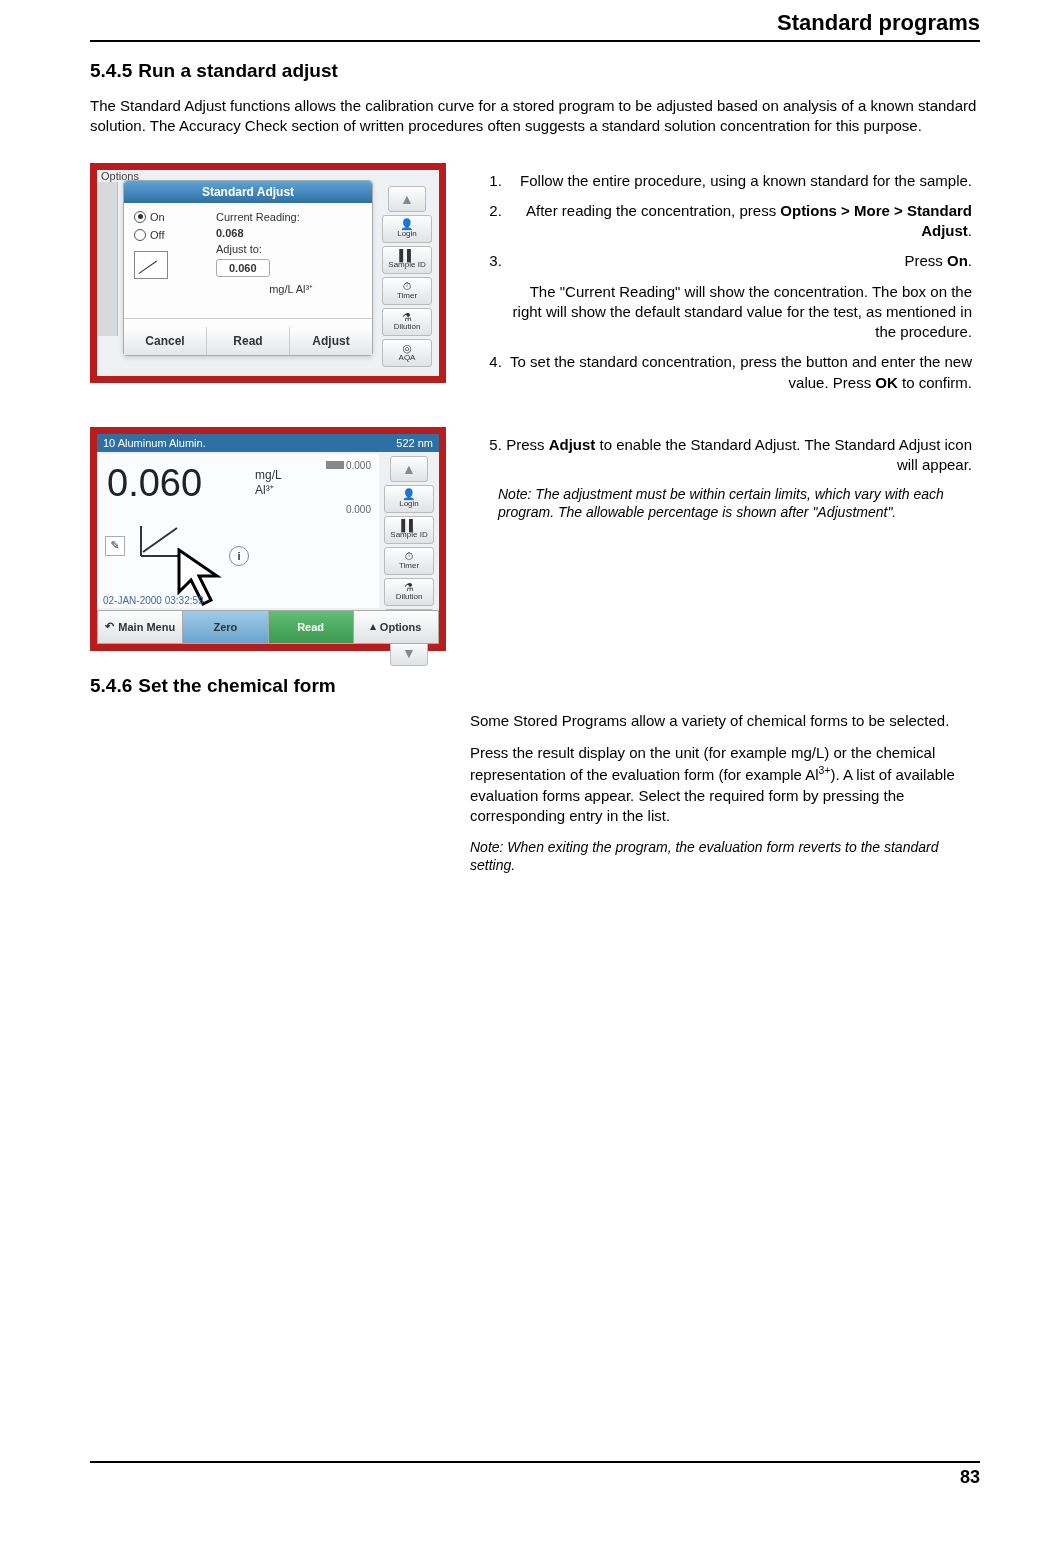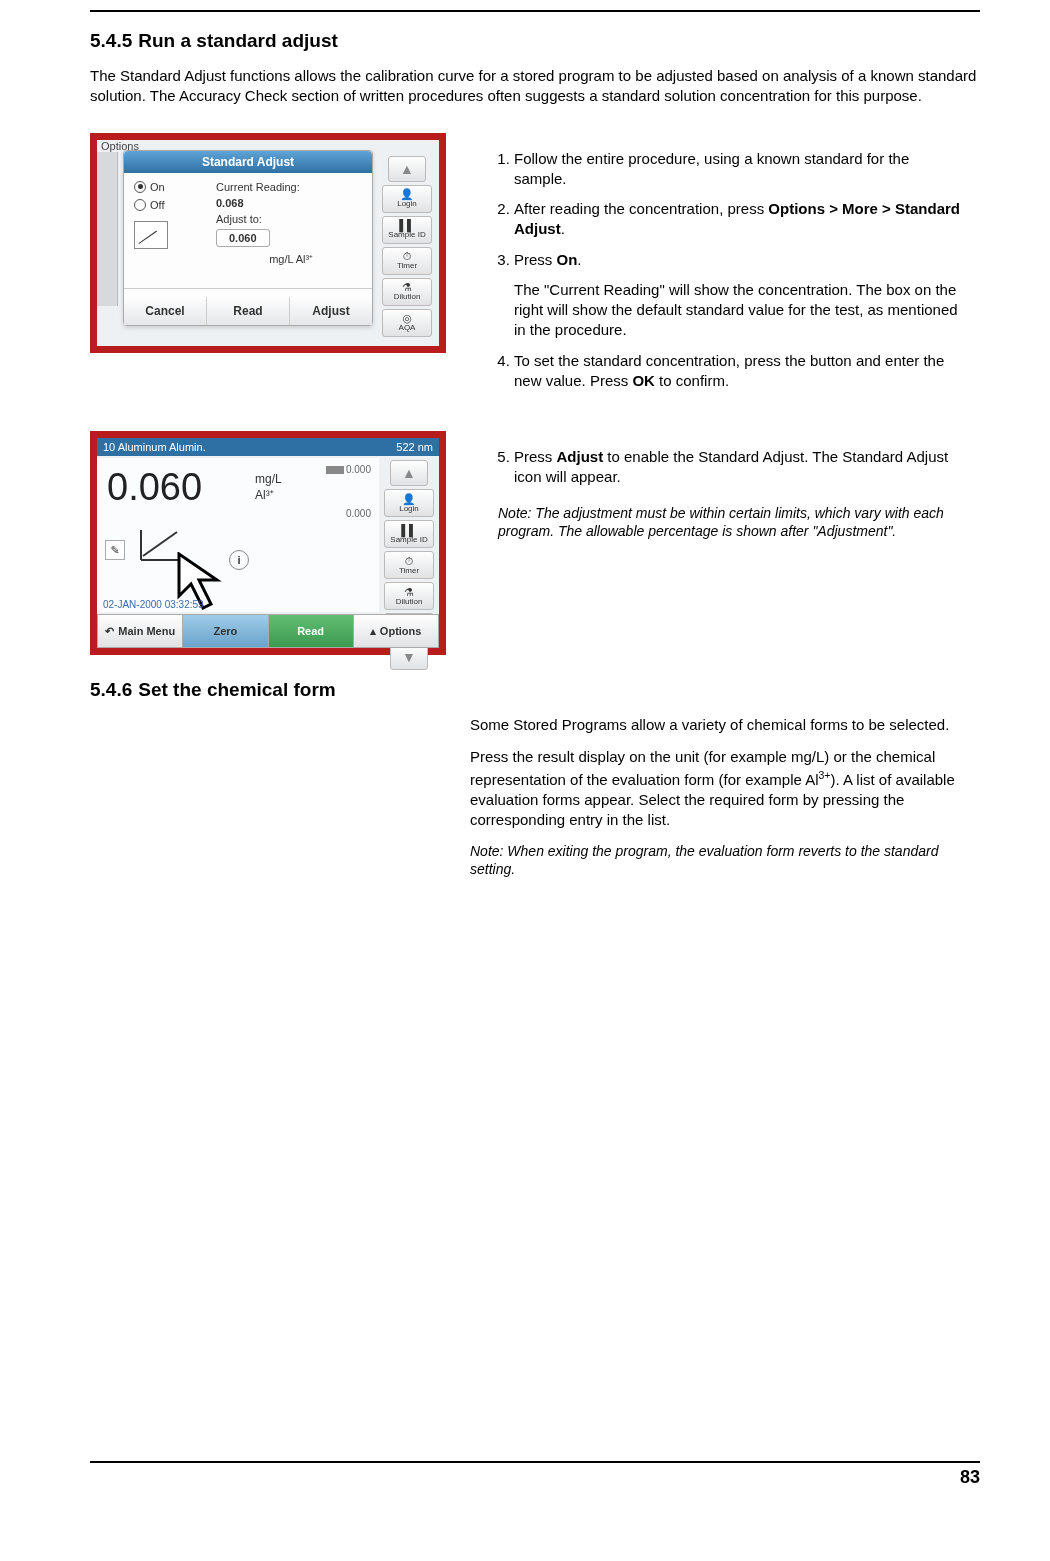--- a/index.html
+++ b/index.html
@@ -44,22 +44,23 @@
     gap: 24px;
     margin-bottom: 24px;
   }
   .thumb-col {
     flex: 0 0 356px;
   }
   .text-col {
     flex: 1;
   }
   ol.steps {
-    margin: 16px;
+    margin: 8px;
     padding-left: 28px;
+    text-align: right;
   }
   ol.steps li {
     margin-bottom: 10px;
     line-height: 1.35;
   }
   ol.steps li .after {
     display: block;
     margin-top: 10px;
   }
   .note {
@@ -195,20 +196,21 @@
     left: 90px; right: 70px;
   }
   .footer hr { border:none; border-top:2px solid #000; margin-bottom:4px;}
   .pagenum { text-align:right; font-weight:bold; font-size:18px; }
   sup{font-size:0.7em;}
 </style>
 </head>
 <body>
 
 <div class="page">
+  <div class="header-title">Standard programs</div>
   <hr class="top-rule">
 
   <div class="section-heading">
     <span>5.4.5</span>
     <span>Run a standard adjust</span>
   </div>
 
   <div class="intro-text">The Standard Adjust functions allows the calibration curve for a stored program to be adjusted based on analysis of a known standard solution. The Accuracy Check section of written procedures often suggests a standard solution concentration for this purpose.</div>
 
   <div class="row">

